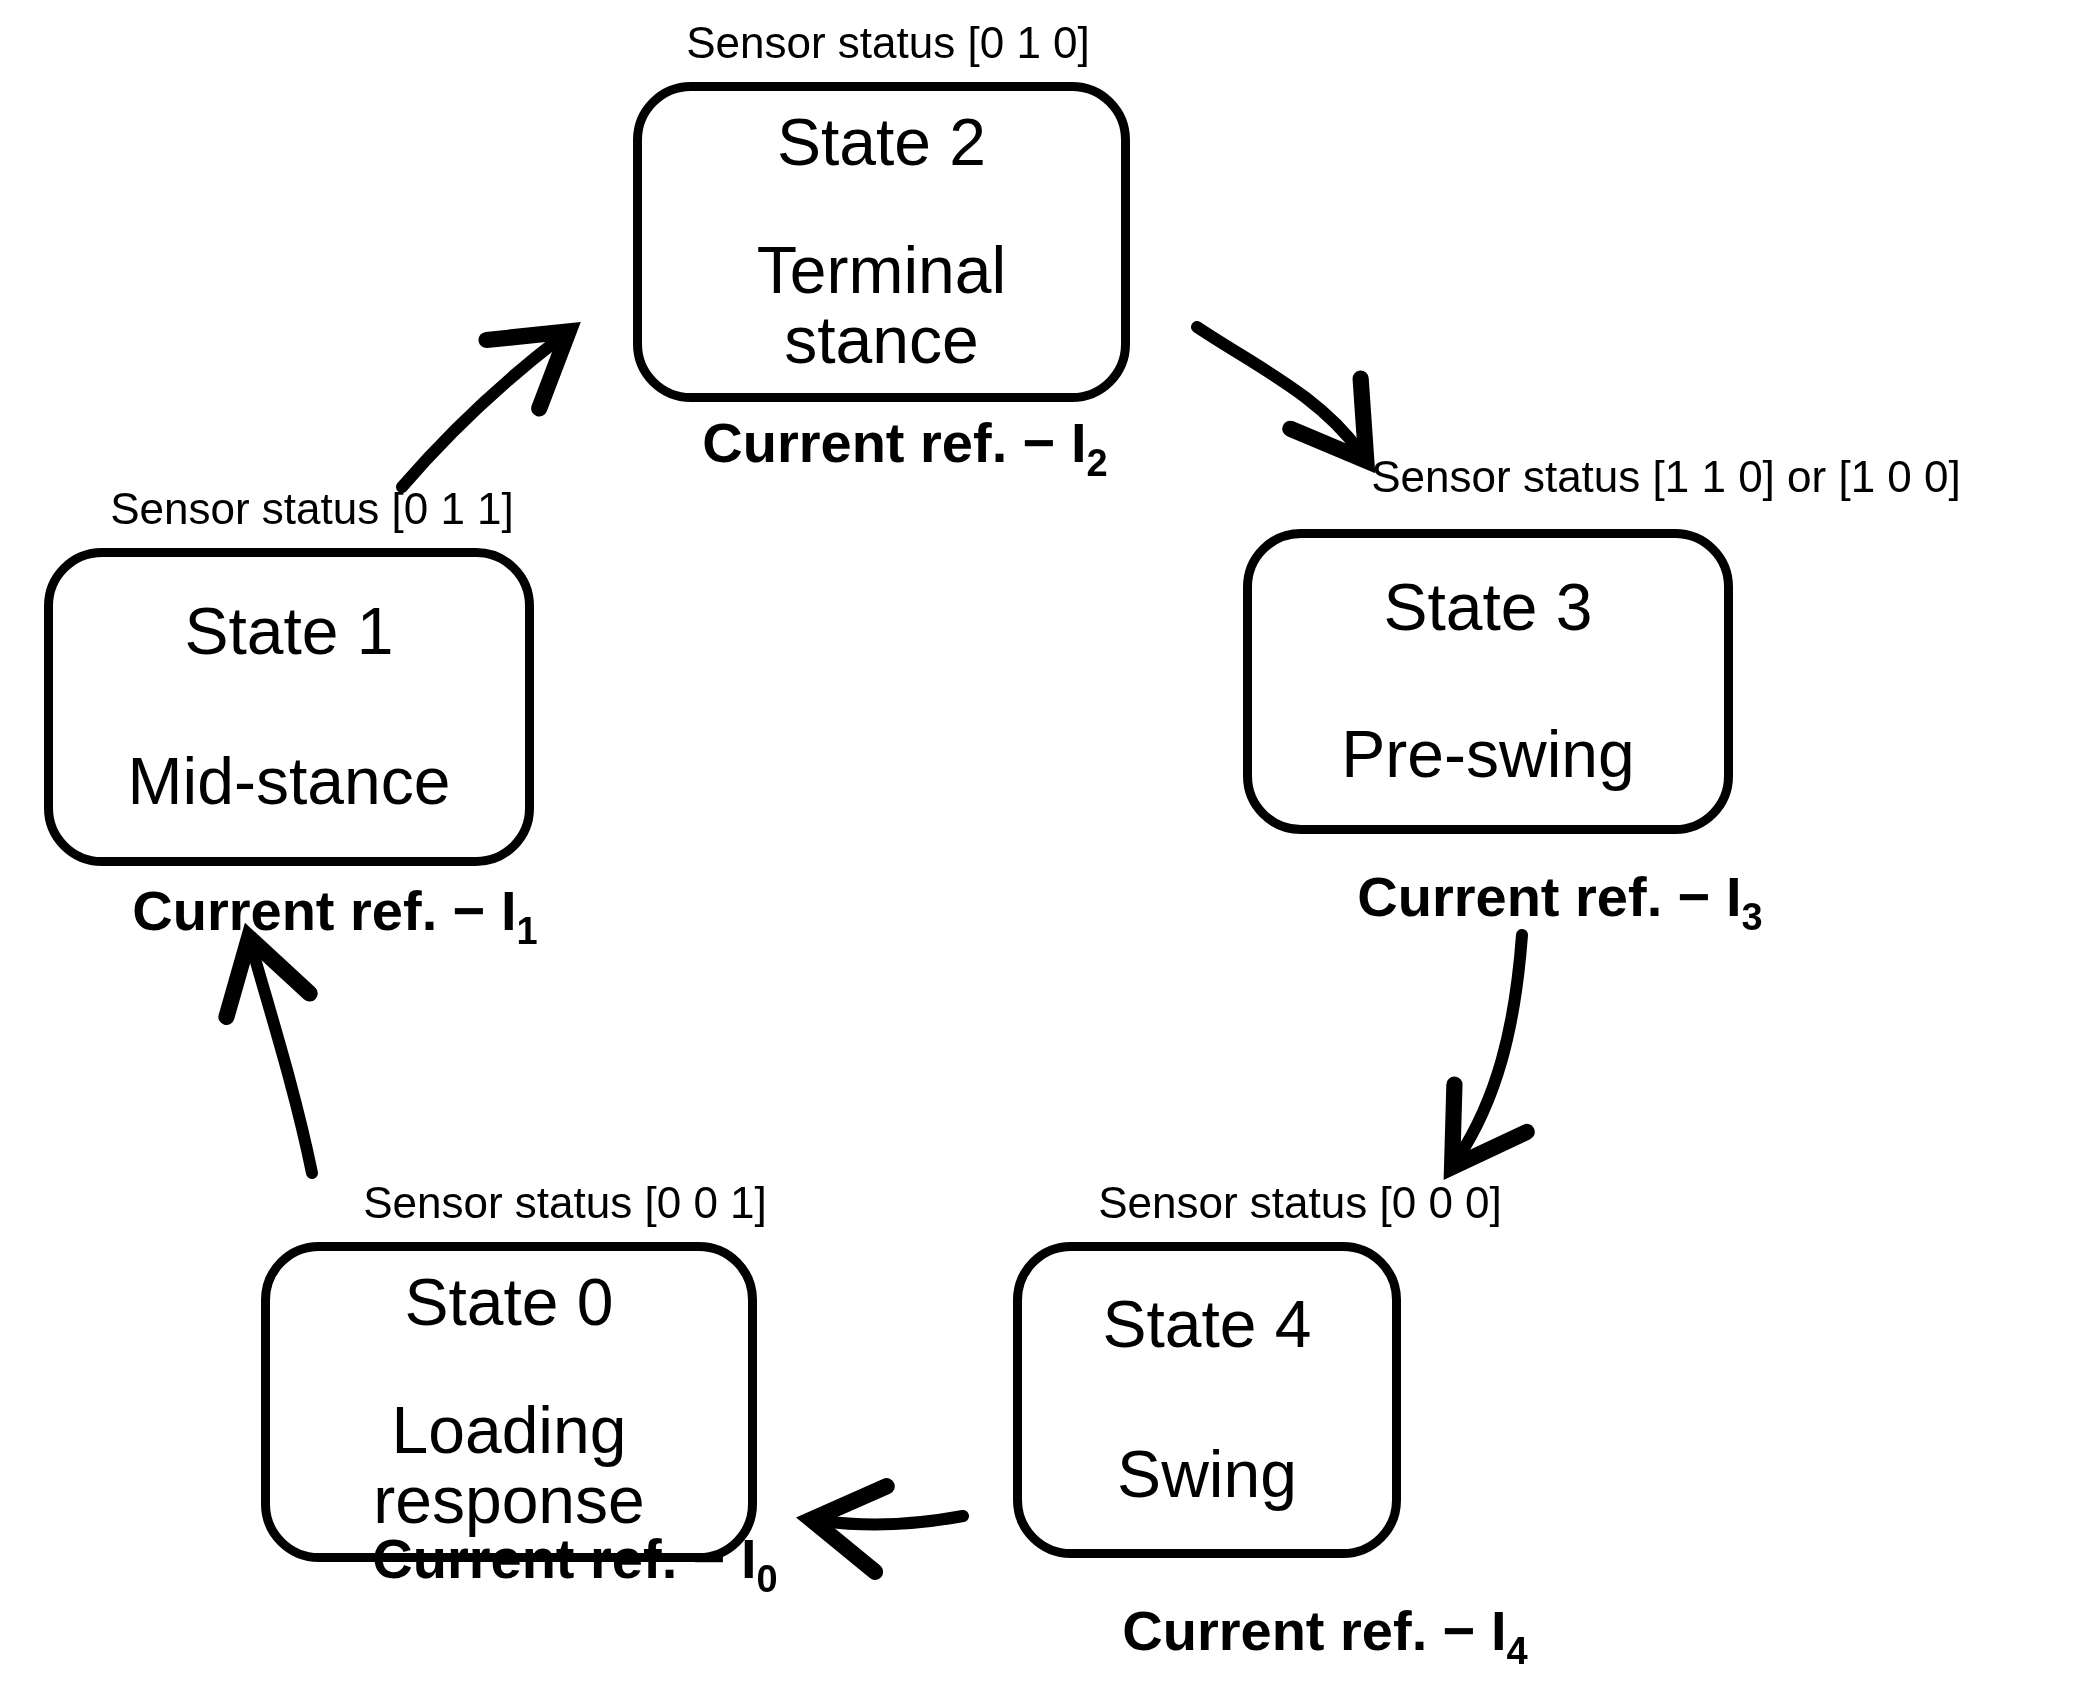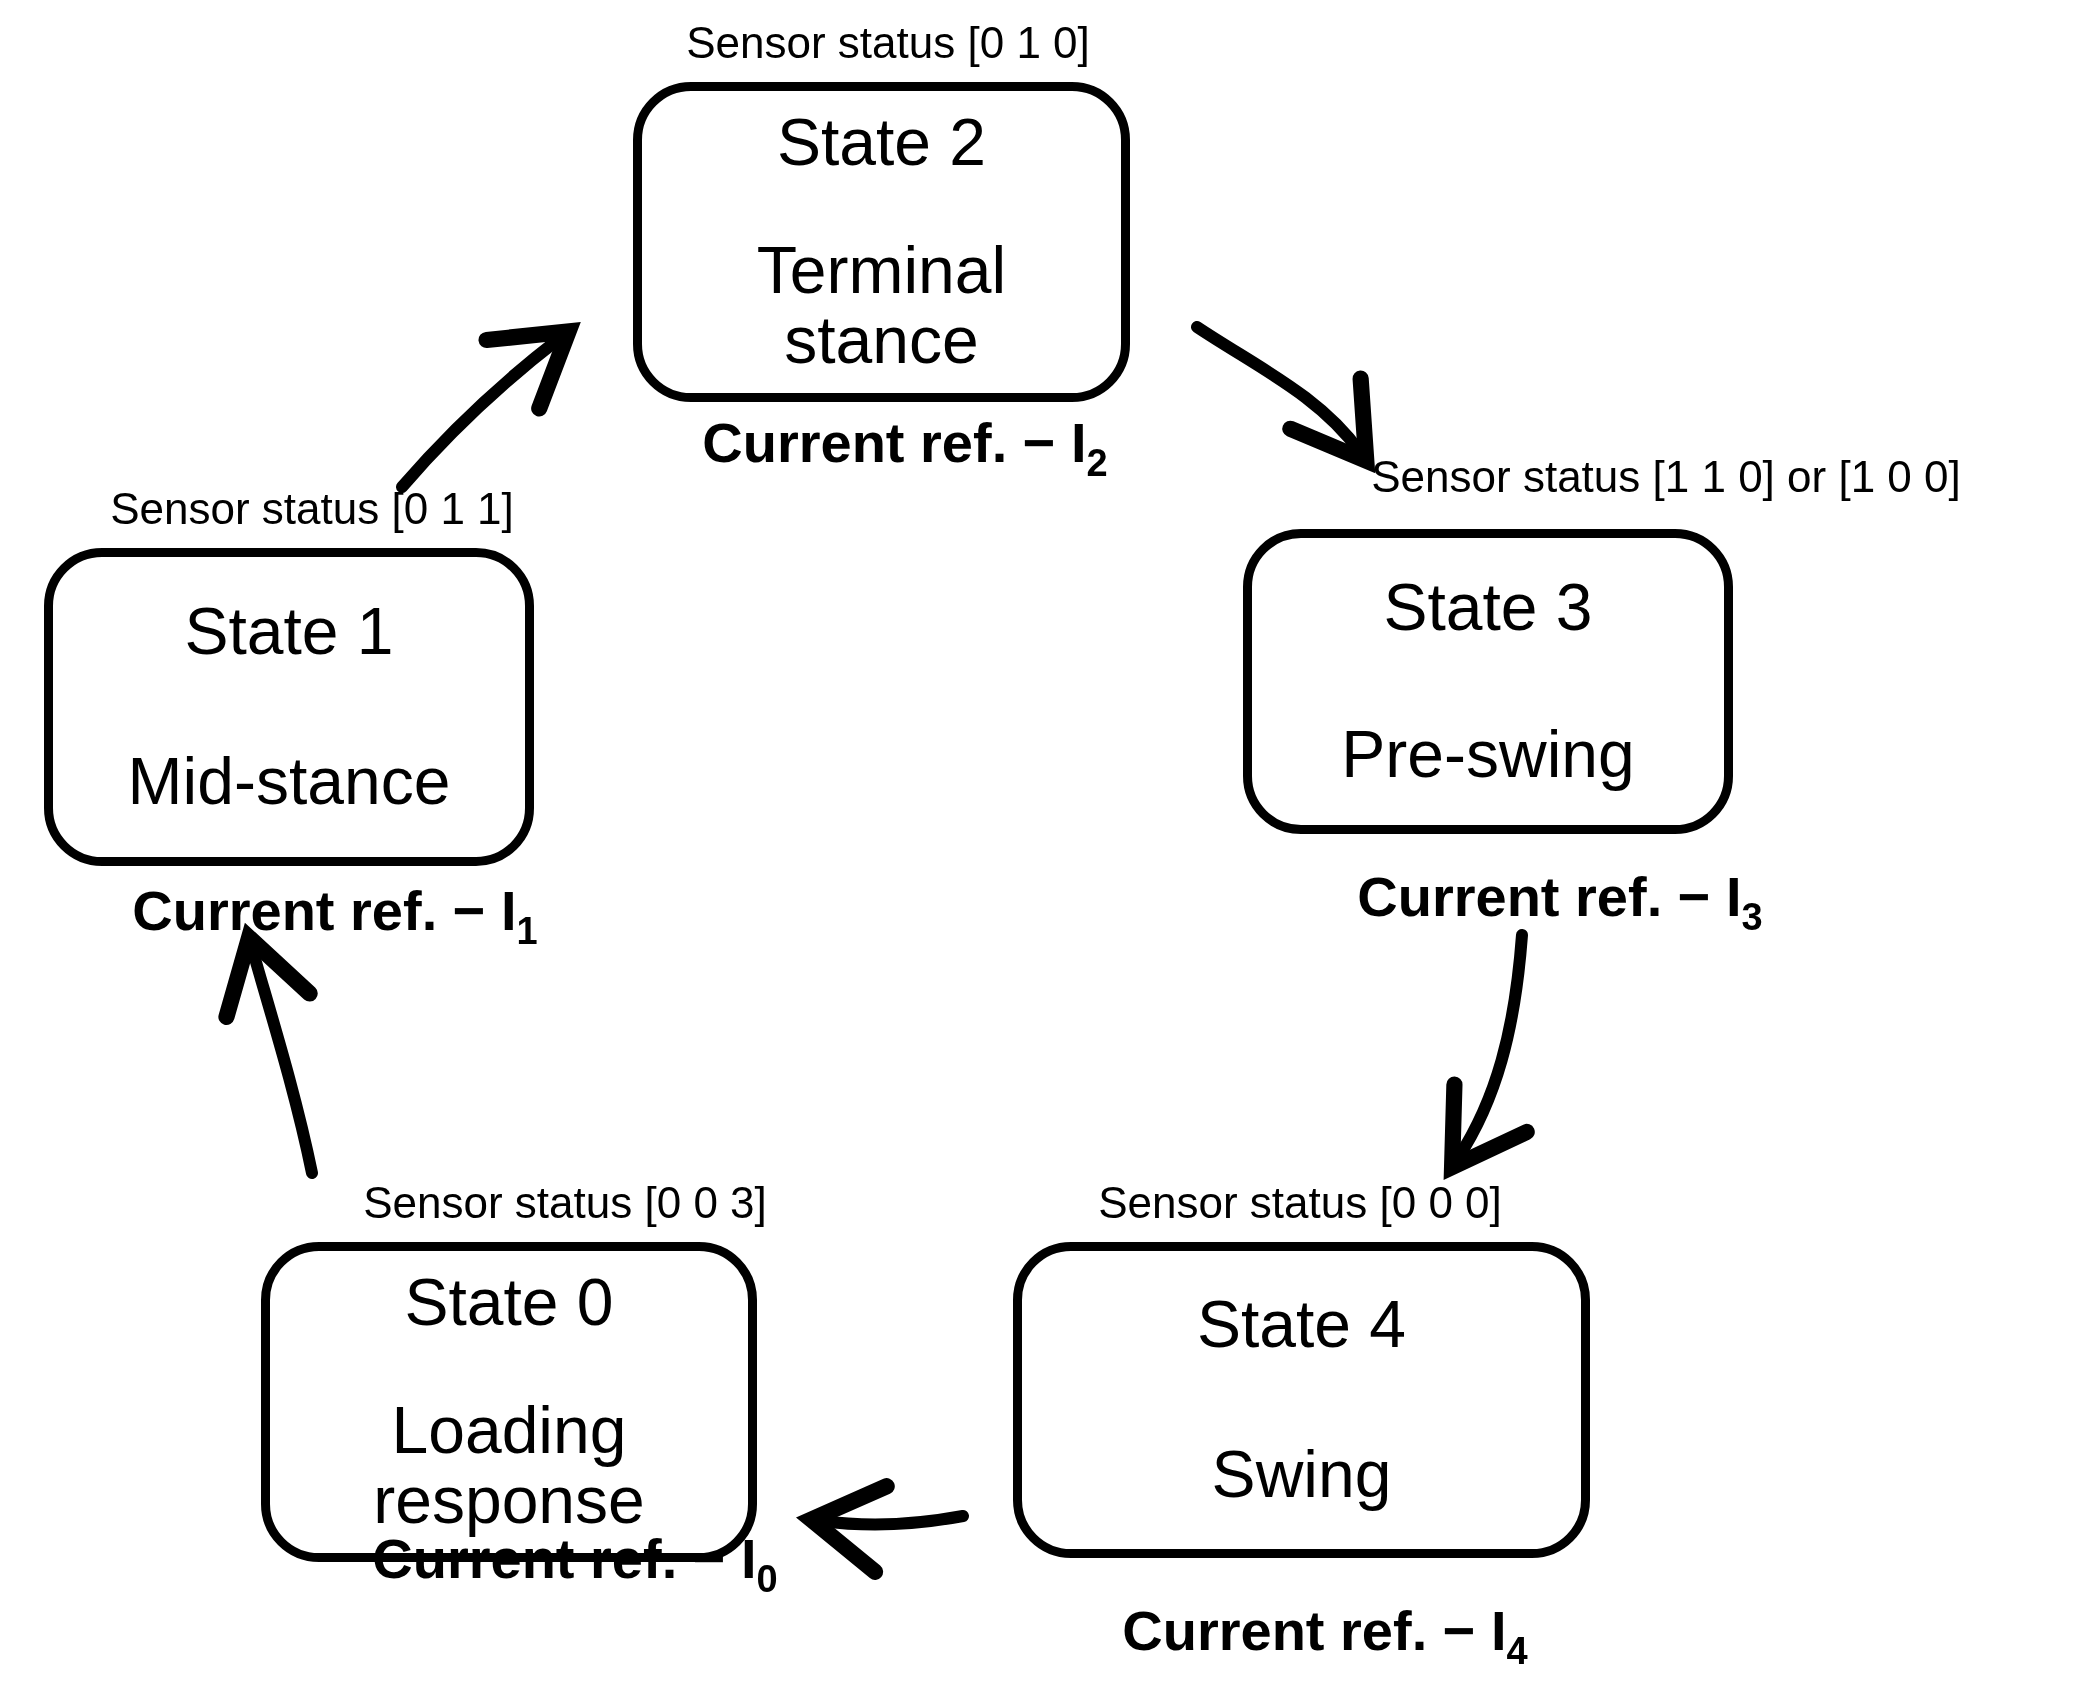--- a/index.html
+++ b/index.html
@@ -54,30 +54,30 @@
   </div>
   <div class="current-ref" style="left:335px;top:880px;"><span>Current ref. − I</span><sub>1</sub></div>
 
   <div class="sensor-label" style="left:1666px;top:446px;">Sensor status [1 1 0] or [1 0 0]</div>
   <div class="state-box" style="left:1243px;top:529px;width:490px;height:305px;">
     <div class="state-title">State 3</div>
     <div class="state-phase">Pre-swing</div>
   </div>
   <div class="current-ref" style="left:1560px;top:866px;"><span>Current ref. − I</span><sub>3</sub></div>
 
-  <div class="sensor-label" style="left:565px;top:1172px;">Sensor status [0 0 3]</div>
+  <div class="sensor-label" style="left:565px;top:1172px;">Sensor status [0 0 1]</div>
   <div class="state-box" style="left:261px;top:1242px;width:496px;height:320px;">
     <div class="state-title">State 0</div>
     <div class="state-phase">Loading
 response</div>
   </div>
   <div class="current-ref" style="left:575px;top:1528px;"><span>Current ref. − I</span><sub>0</sub></div>
 
   <div class="sensor-label" style="left:1300px;top:1172px;">Sensor status [0 0 0]</div>
-  <div class="state-box" style="left:1013px;top:1242px;width:577px;height:316px;">
+  <div class="state-box" style="left:1013px;top:1242px;width:388px;height:316px;">
     <div class="state-title">State 4</div>
     <div class="state-phase">Swing</div>
   </div>
   <div class="current-ref" style="left:1325px;top:1600px;"><span>Current ref. − I</span><sub>4</sub></div>
 
   <svg class="arrows-layer" viewBox="0 0 2097 1686" xmlns="http://www.w3.org/2000/svg">
     <defs>
       <marker id="arrowhead" viewBox="0 0 20 20" refX="14" refY="10" markerWidth="9" markerHeight="9" orient="auto" markerUnits="strokeWidth">
         <path d="M3 2 L16 10 L3 18" fill="none" stroke="#000000" stroke-width="3" stroke-linecap="round" stroke-linejoin="miter"></path>
       </marker>

